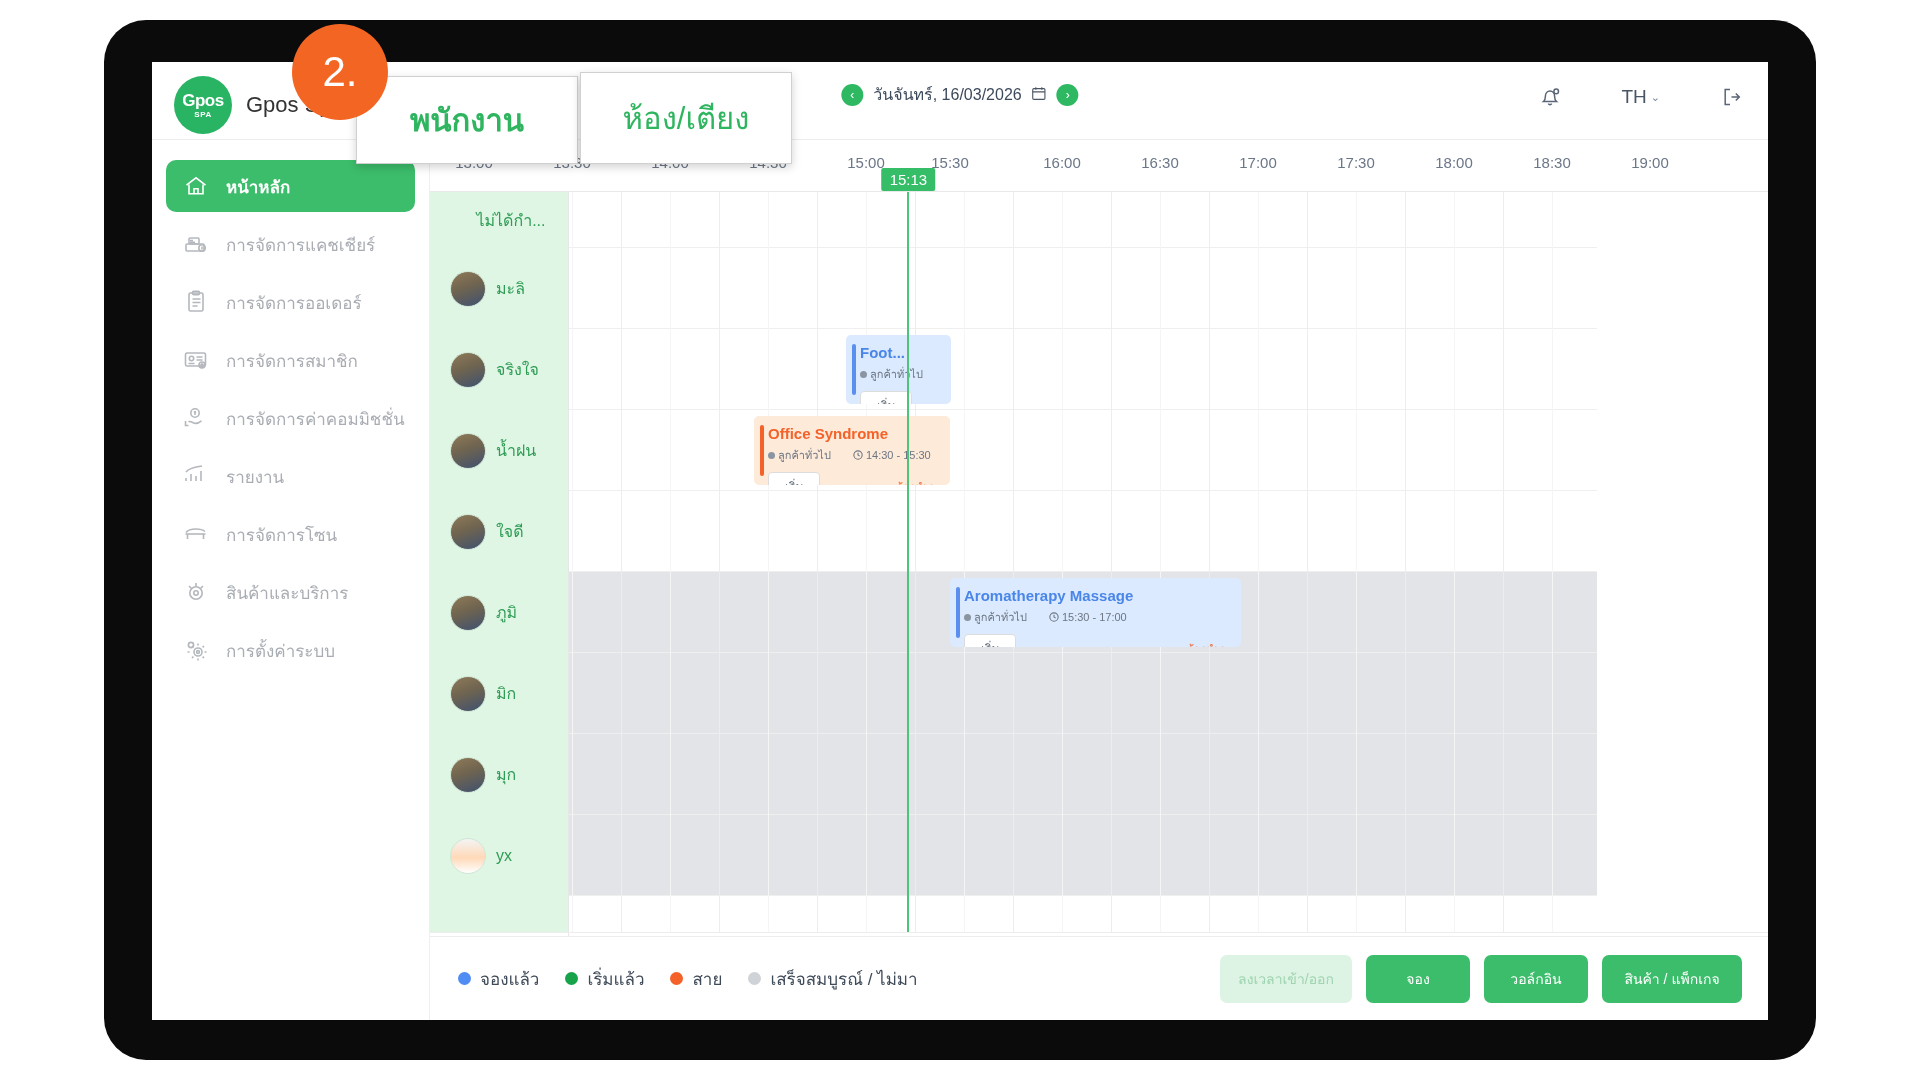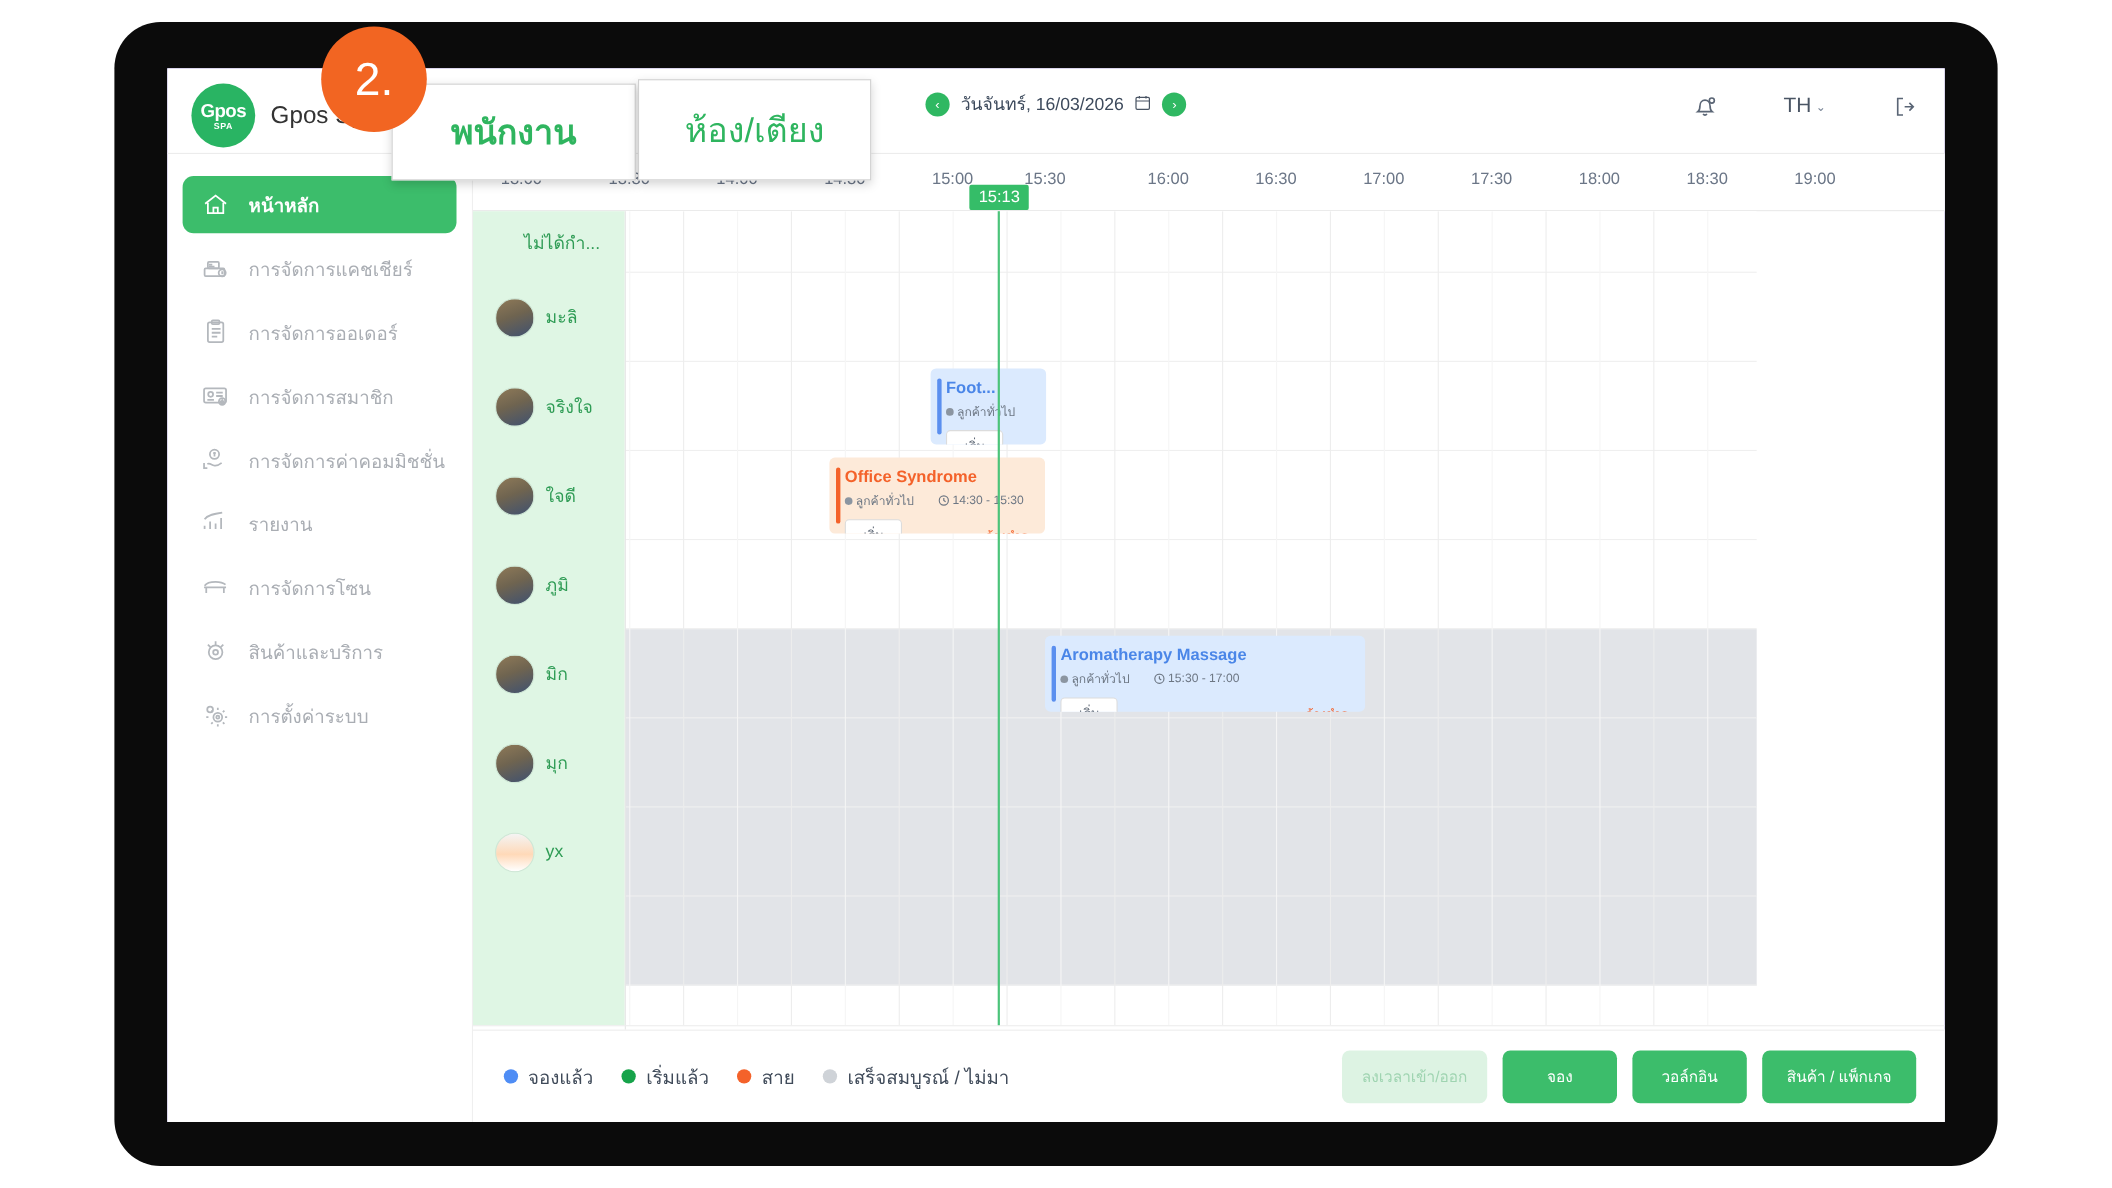--- a/index.html
+++ b/index.html
@@ -13,21 +13,21 @@
 
   
   .bezel {
     position: absolute; left: 104px; top: 20px;
     width: 1712px; height: 1040px;
     background: #0b0b0b; border-radius: 42px;
   }
   .screen {
     position: absolute; left: 152px; top: 62px;
     width: 1616px; height: 958px;
-    background: #c4b5fd; overflow: hidden;
+    background: #fef9c3; overflow: hidden;
   }
 
   
   .topbar {
     position: absolute; left: 0; top: 0; width: 1616px; height: 78px;
     background: #fff; border-bottom: 1px solid #ececec;
   }
   .brand { position: absolute; left: 22px; top: 14px; display: flex; align-items: center; gap: 14px; }
   .logo {
     width: 58px; height: 58px; border-radius: 50%;
@@ -345,20 +345,24 @@
       <div class="staffcol">
         <div class="staff-head">ไม่ได้กำ...</div>
         <div id="staffrows">
             <div class="staff-row">
               <div class="avatar"></div>
               <div class="staff-name">มะลิ</div>
             </div>
             <div class="staff-row">
               <div class="avatar"></div>
               <div class="staff-name">จริงใจ</div>
+            </div>
+            <div class="staff-row">
+              <div class="avatar"></div>
+              <div class="staff-name">น้ำฝน</div>
             </div>
             <div class="staff-row">
               <div class="avatar"></div>
               <div class="staff-name">ใจดี</div>
             </div>
             <div class="staff-row">
               <div class="avatar"></div>
               <div class="staff-name">ภูมิ</div>
             </div>
             <div class="staff-row">

